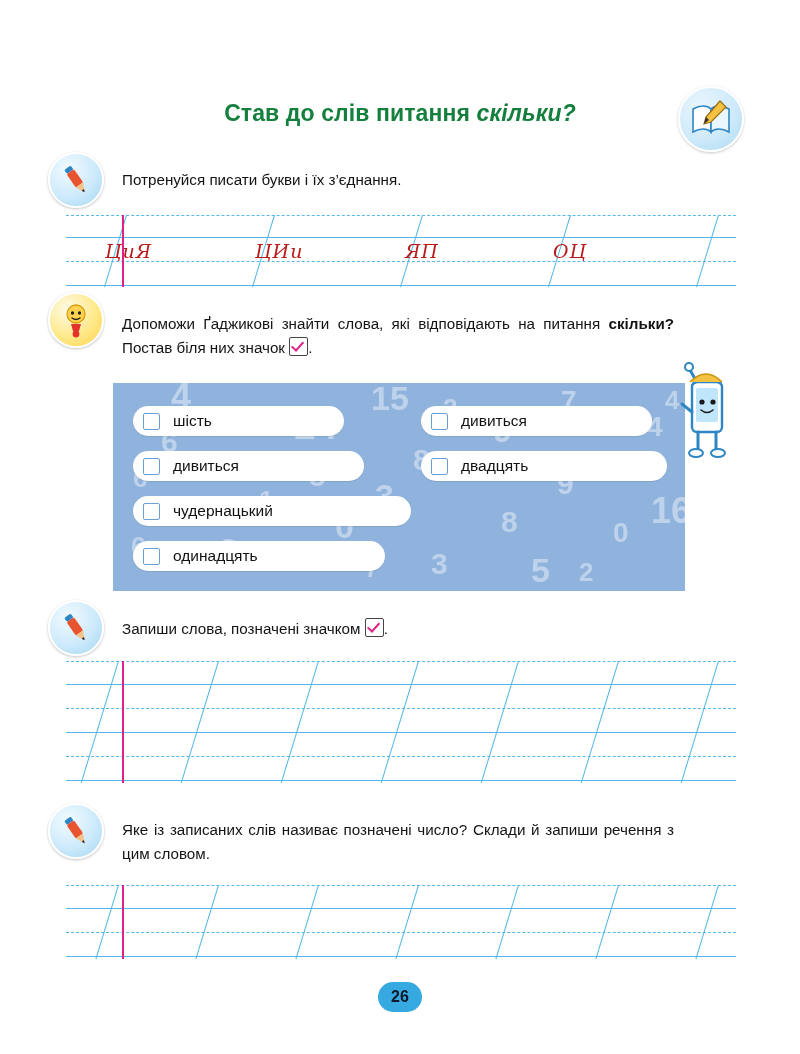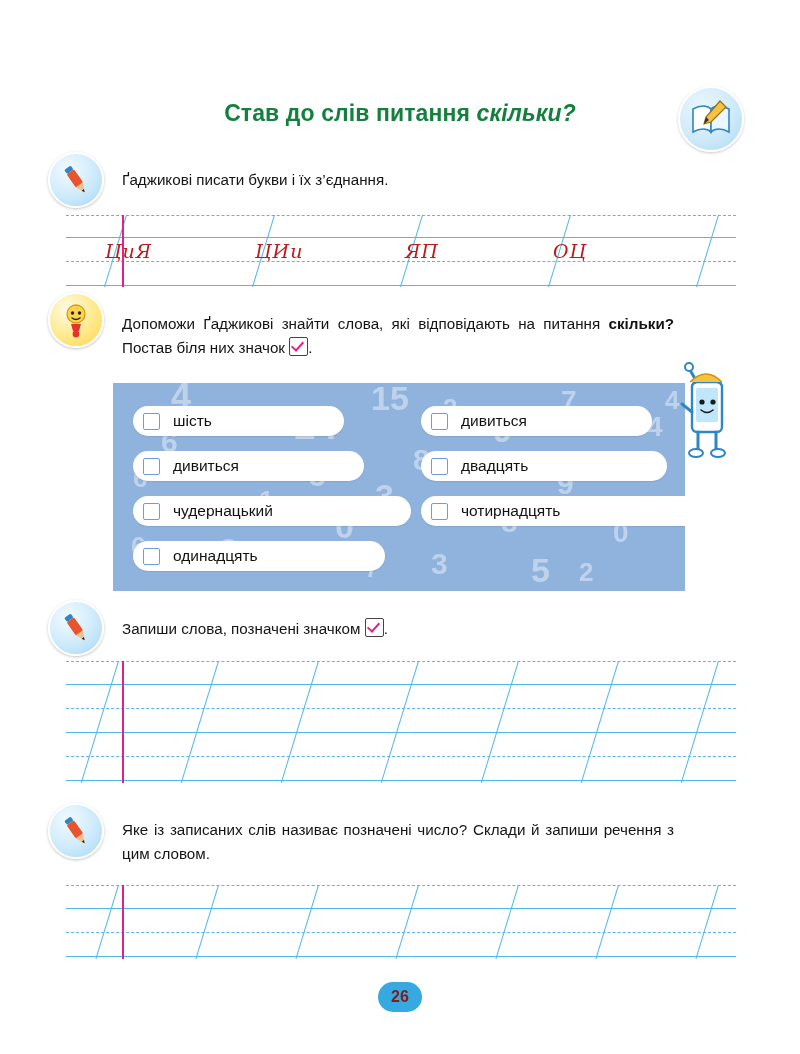--- a/index.html
+++ b/index.html
@@ -192,21 +192,21 @@
   
   .page-number {
     position: absolute;
     left: 50%;
     transform: translateX(-50%);
     bottom: 42px;
     width: 44px;
     height: 30px;
     border-radius: 15px;
     background: #36a9e1;
-    color: #7f1d1d;
+    color: #0f172a;
     font-size: 16px;
     font-weight: bold;
     display: flex;
     align-items: center;
     justify-content: center;
   }
 </style>
 </head>
 <body>
 
@@ -226,21 +226,21 @@
 <div class="pen-badge" style="left:48px; top:152px;">
   <svg width="36" height="36" viewBox="0 0 36 36" aria-hidden="true">
     <g transform="rotate(-35 18 18)">
       <rect x="14" y="3" width="8" height="5" rx="1.5" fill="#2f86c4"></rect>
       <rect x="13.5" y="8" width="9" height="16" rx="1.5" fill="#e8542f"></rect>
       <path d="M13.5 24 L22.5 24 L18 33 Z" fill="#f3c28b"></path>
       <path d="M16.6 30 L19.4 30 L18 33 Z" fill="#222"></path>
     </g>
   </svg>
 </div>
-<div class="task-text" style="left:122px; top:168px; width:546px;">Ґаджикові писати букви і їх з’єднання.</div>
+<div class="task-text" style="left:122px; top:168px; width:546px;">Потренуйся писати букви і їх з’єднання.</div>
 
 <div class="ruled" style="left:66px; top:215px; width:670px; height:72px;">
   <div class="dash-line" style="top:0px;"></div>
   <div class="solid-line" style="top:22px;"></div>
   <div class="dash-line" style="top:46px;"></div>
   <div class="solid-line" style="top:70px;"></div>
   <div class="slant" style="left:60px;  height:95px; transform: rotate(17deg);"></div>
   <div class="slant" style="left:208px; height:95px; transform: rotate(17deg);"></div>
   <div class="slant" style="left:356px; height:95px; transform: rotate(17deg);"></div>
   <div class="slant" style="left:504px; height:95px; transform: rotate(17deg);"></div>
@@ -315,24 +315,20 @@
   </div>
 
   <div class="word-pill" style="left:308px; top:23px; width:175px;">
     <span class="word-box"></span>
     <span>дивиться</span>
   </div>
   <div class="word-pill" style="left:308px; top:68px; width:190px;">
     <span class="word-box"></span>
     <span>двадцять</span>
   </div>
-  <div class="word-pill" style="left:308px; top:113px; width:242px;">
-    <span class="word-box"></span>
-    <span>чотирнадцять</span>
-  </div>
 </div>
 
 <div class="phone-mascot">
   <svg width="60" height="110" viewBox="0 0 60 110" aria-hidden="true">
     <path d="M22 32 L14 18" stroke="#2f86c4" stroke-width="3" stroke-linecap="round" fill="none"></path>
     <circle cx="13" cy="15" r="4" fill="#ffffff" stroke="#2f86c4" stroke-width="2"></circle>
     <rect x="16" y="30" width="30" height="50" rx="5" fill="#ffffff" stroke="#2f86c4" stroke-width="2.4"></rect>
     <rect x="20" y="36" width="22" height="34" rx="2" fill="#bfe6fb"></rect>
     <path d="M16 34 q15 -12 30 0 l0 -3 q-15 -12 -30 0 z" fill="#2f86c4"></path>
     <path d="M14 30 q16 -16 32 0" fill="#f5c242" stroke="#c9960f" stroke-width="1.5"></path>

